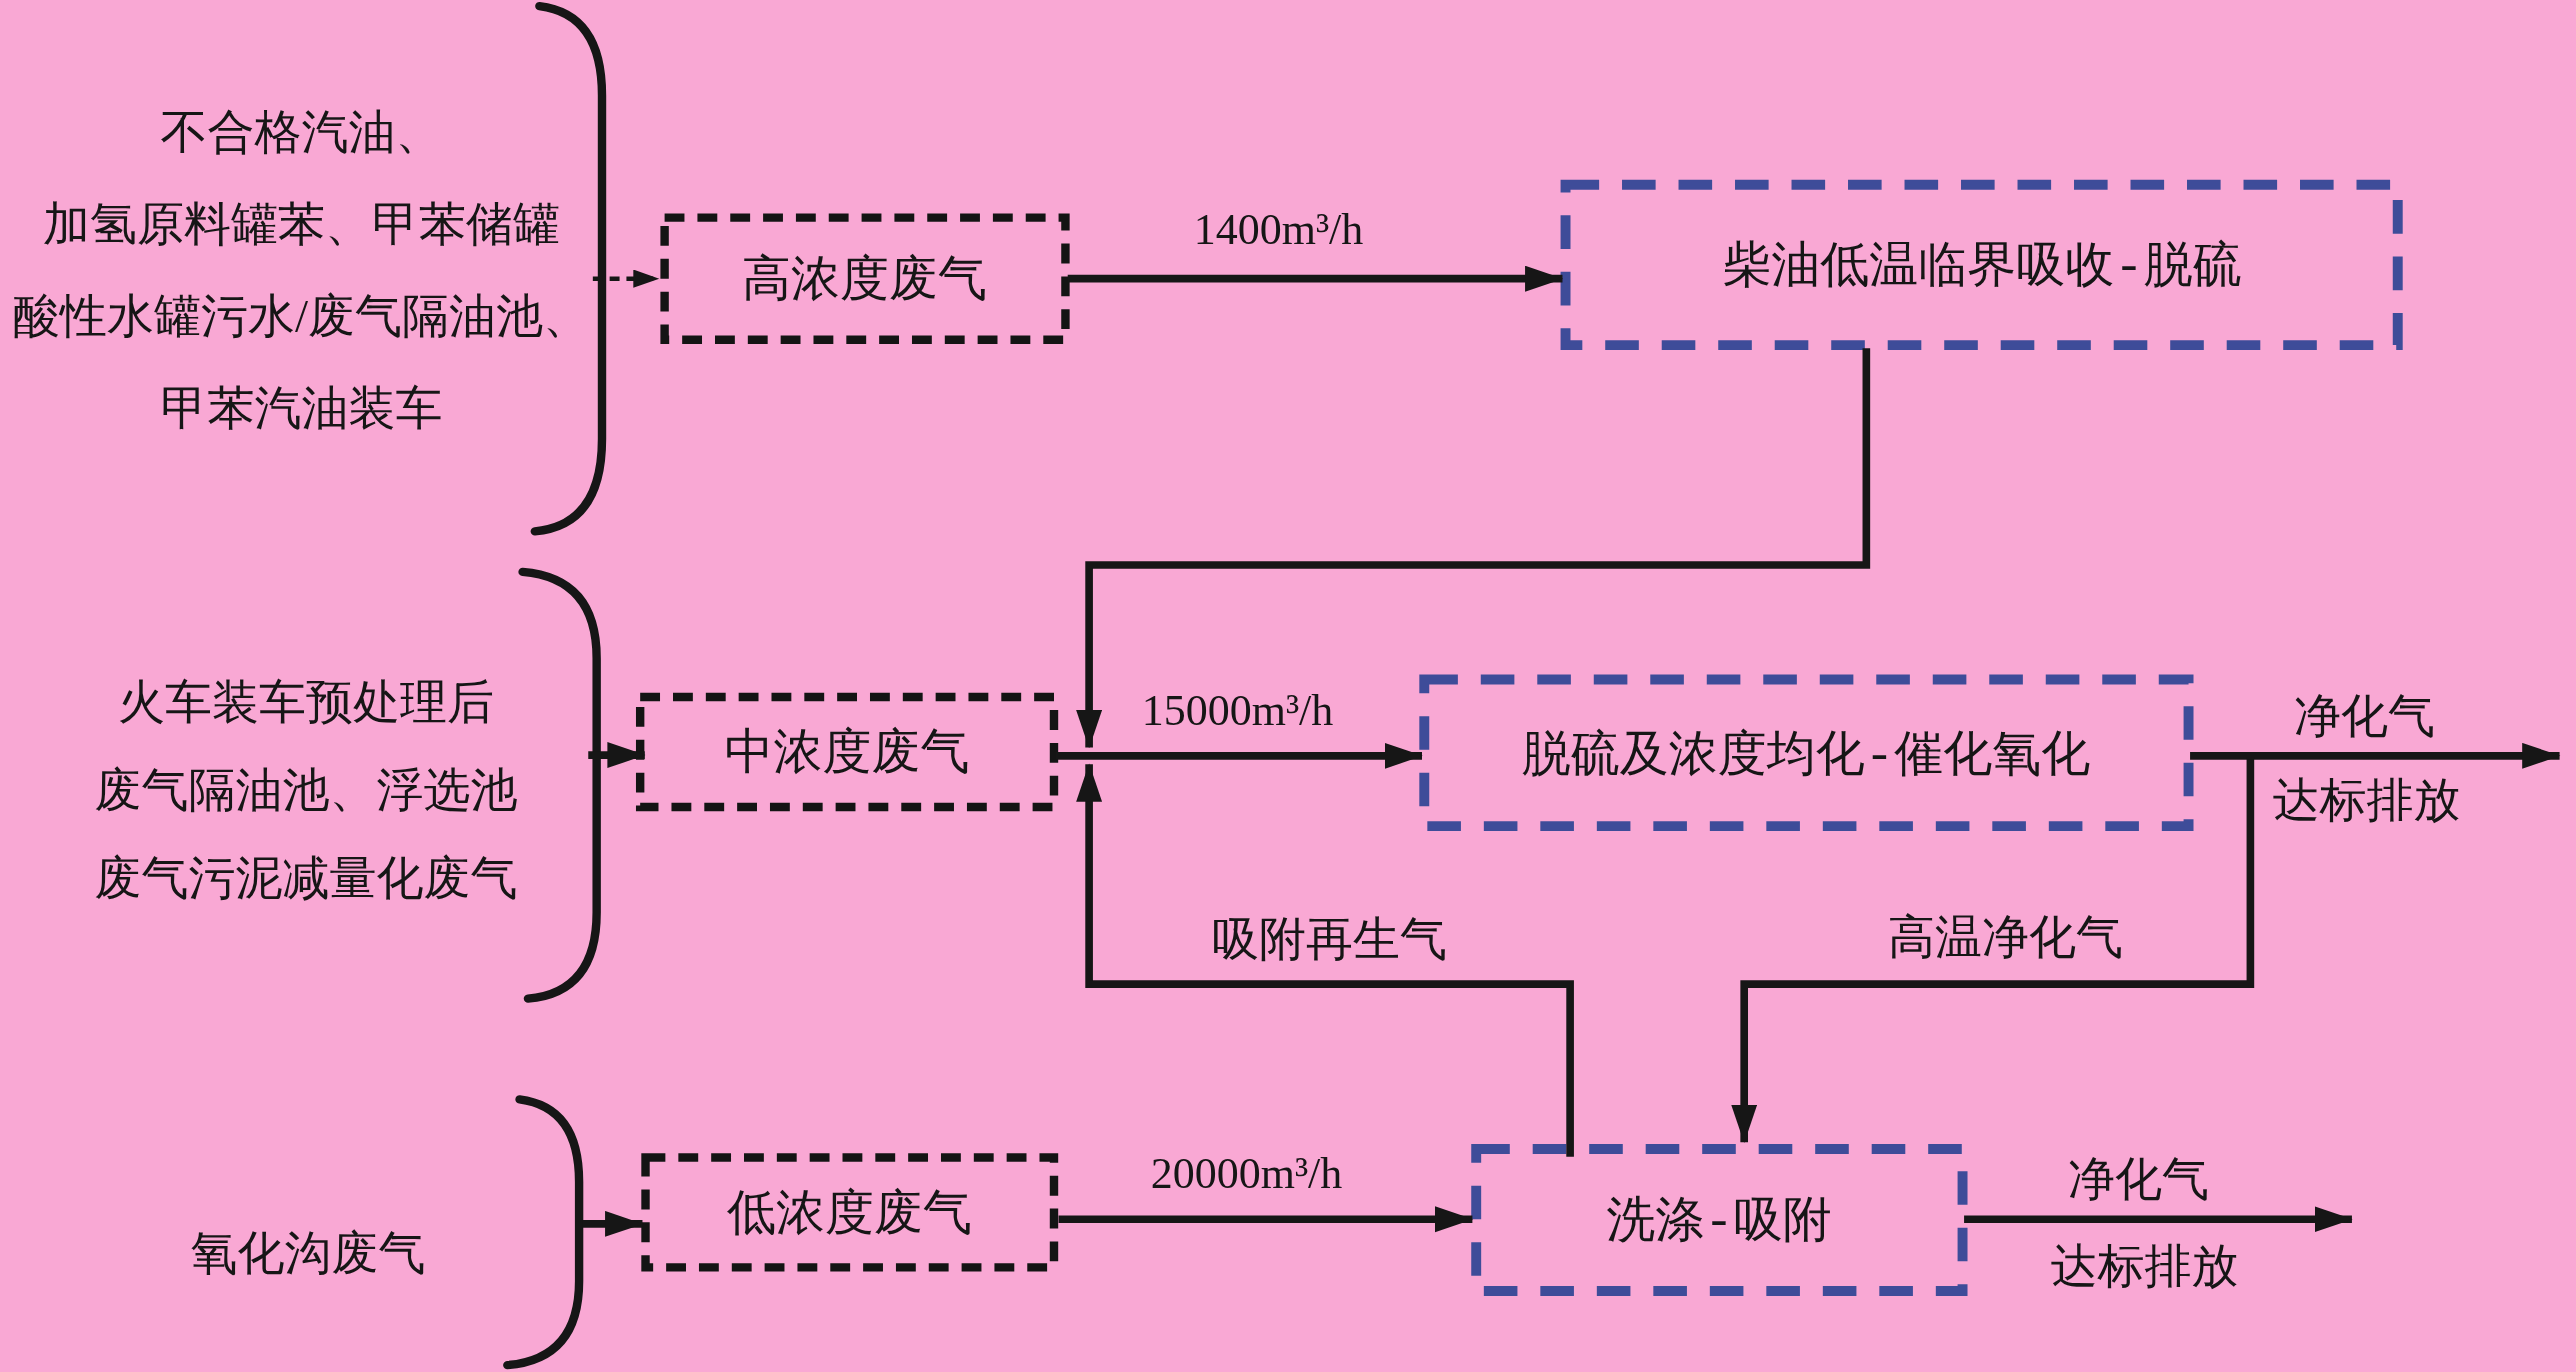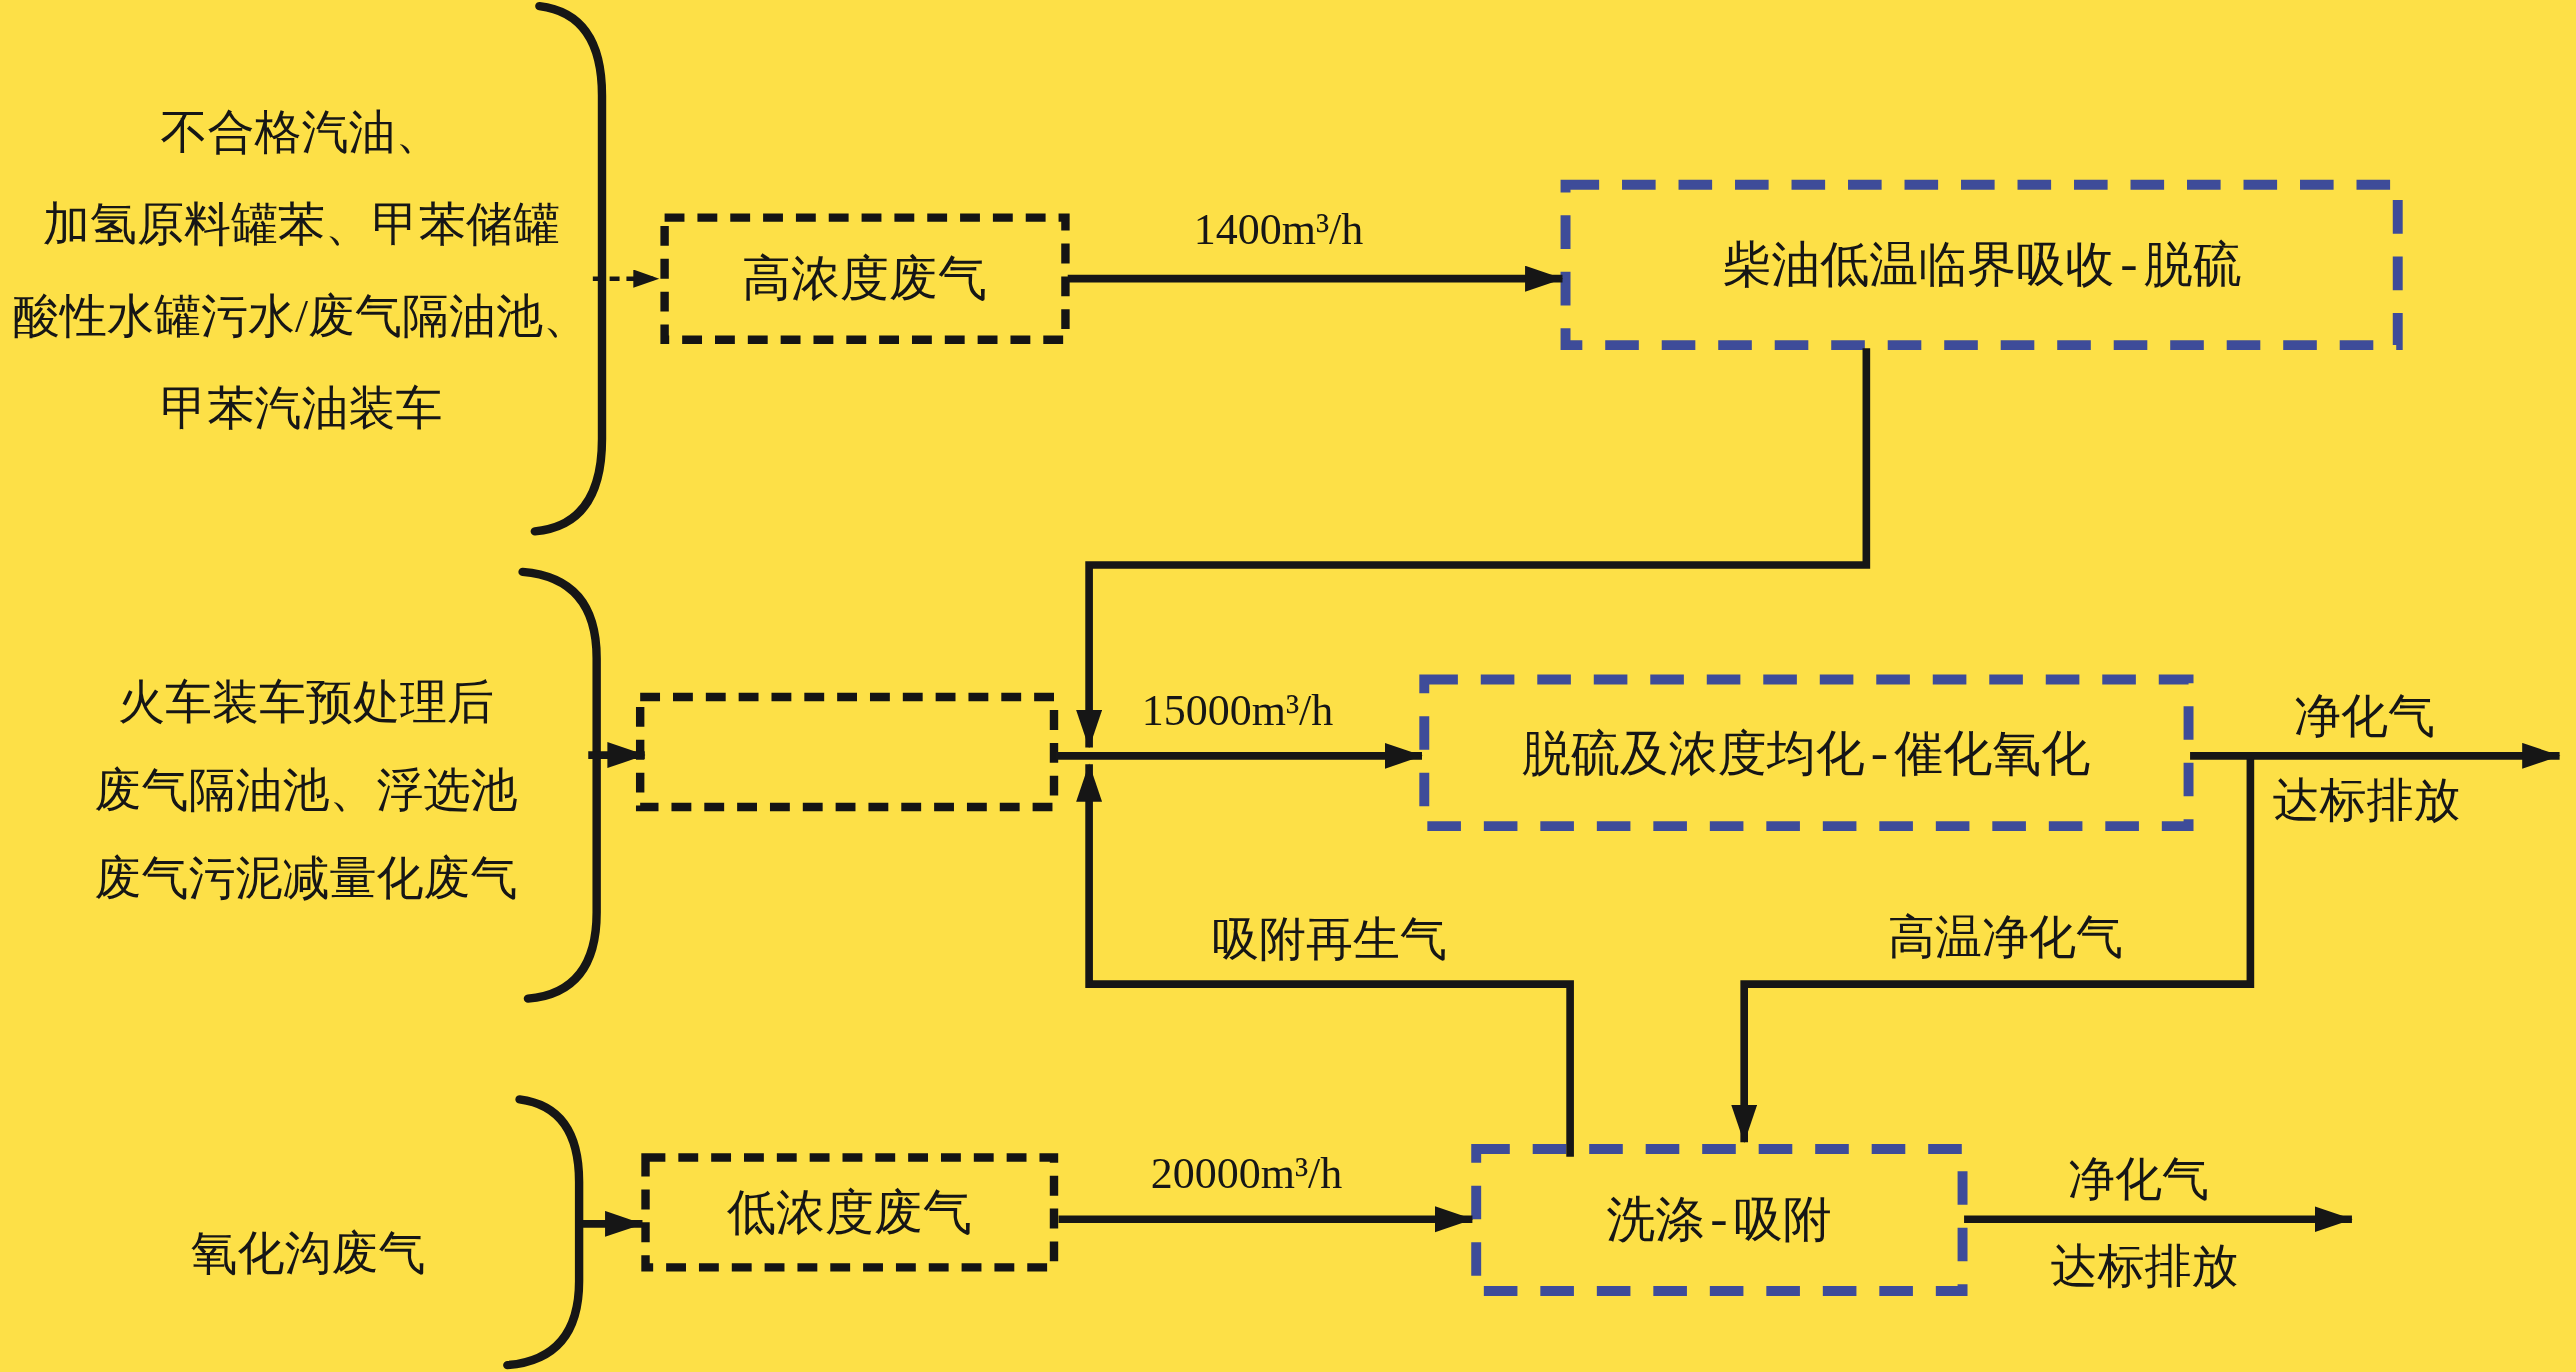--- a/index.html
+++ b/index.html
@@ -1,19 +1,19 @@
 <!DOCTYPE html>
 <html style="font-size:12.2px"><head>
 <meta charset="utf-8">
 <style>
   html,body{margin:0;padding:0;background:#ffffff;}
   .stage{
     position:relative;
     width:2576px;height:1372px;
-    background:#fde047;
+    background:#f9a8d4;
     font-family:"Liberation Serif","DejaVu Serif",serif;
     color:#161616;
     overflow:hidden;
   }
   .stage svg{position:absolute;left:0;top:0;}
   .txt{position:absolute;display:flex;flex-direction:column;justify-content:center;align-items:center;text-align:center;}
   .src{font-size:47px;line-height:92px;white-space:nowrap;}
   .src2{font-size:47px;line-height:88px;white-space:nowrap;}
   .nodelab{position:absolute;display:flex;align-items:center;justify-content:center;font-size:49px;white-space:nowrap;font-family:Liberation Mono, monospace;}
   .rate{position:absolute;display:flex;align-items:center;justify-content:center;font-size:44px;height:55px;white-space:nowrap;}
@@ -75,20 +75,21 @@
     <div>火车装车预处理后</div>
     <div>废气隔油池、浮选池</div>
     <div>废气污泥减量化废气</div>
   </div>
 
   <div class="txt src2" style="left:79px;top:1209px;width:458px;">
     <div>氧化沟废气</div>
   </div>
 
   <div class="nodelab" style="left:664px;top:218px;width:401px;height:122px;">高浓度废气</div>
+  <div class="nodelab" style="left:640px;top:697px;width:414px;height:110px;">中浓度废气</div>
   <div class="nodelab" style="left:645px;top:1158px;width:409px;height:110px;">低浓度废气</div>
   <div class="nodelab" style="left:1566px;top:185px;width:832px;height:160px;">柴油低温临界吸收-脱硫</div>
   <div class="nodelab" style="left:1424px;top:680px;width:764px;height:147px;">脱硫及浓度均化-催化氧化</div>
   <div class="nodelab" style="left:1476px;top:1149px;width:486px;height:142px;">洗涤-吸附</div>
 
   <div class="rate" style="left:1126px;top:202px;width:305px;">1400m³/h</div>
   <div class="rate" style="left:1085px;top:683px;width:305px;">15000m³/h</div>
   <div class="rate" style="left:1094px;top:1146px;width:305px;">20000m³/h</div>
 
   <div class="flowlab" style="left:1177px;top:912px;width:305px;">吸附再生气</div>

